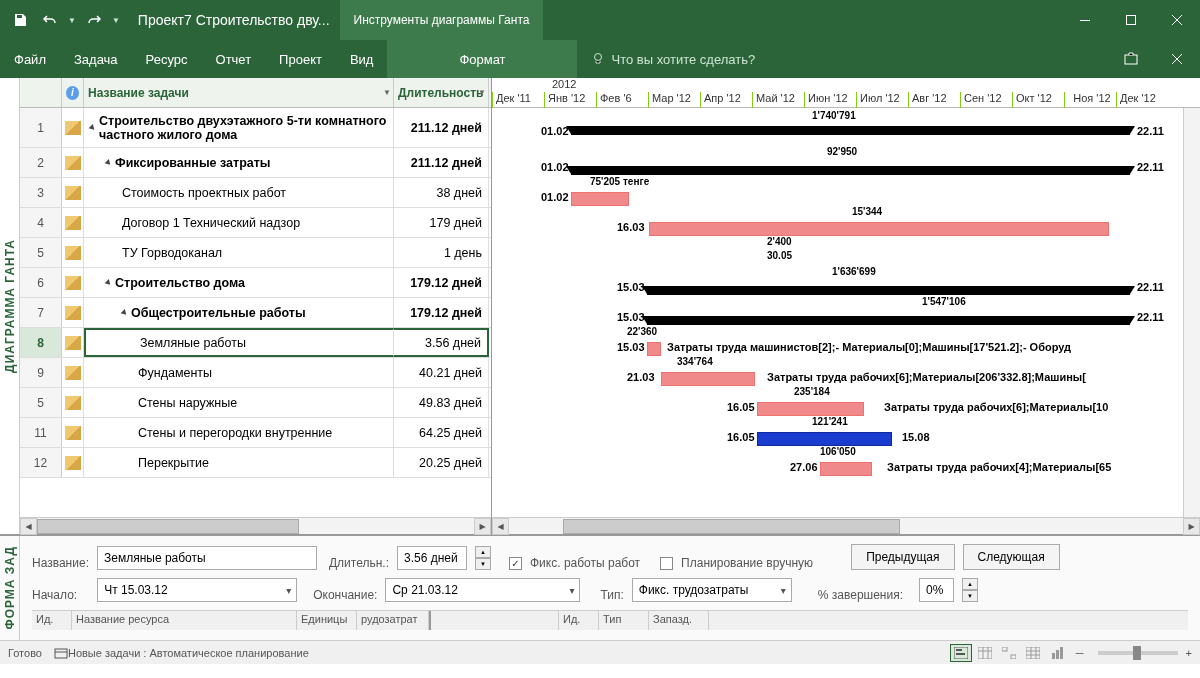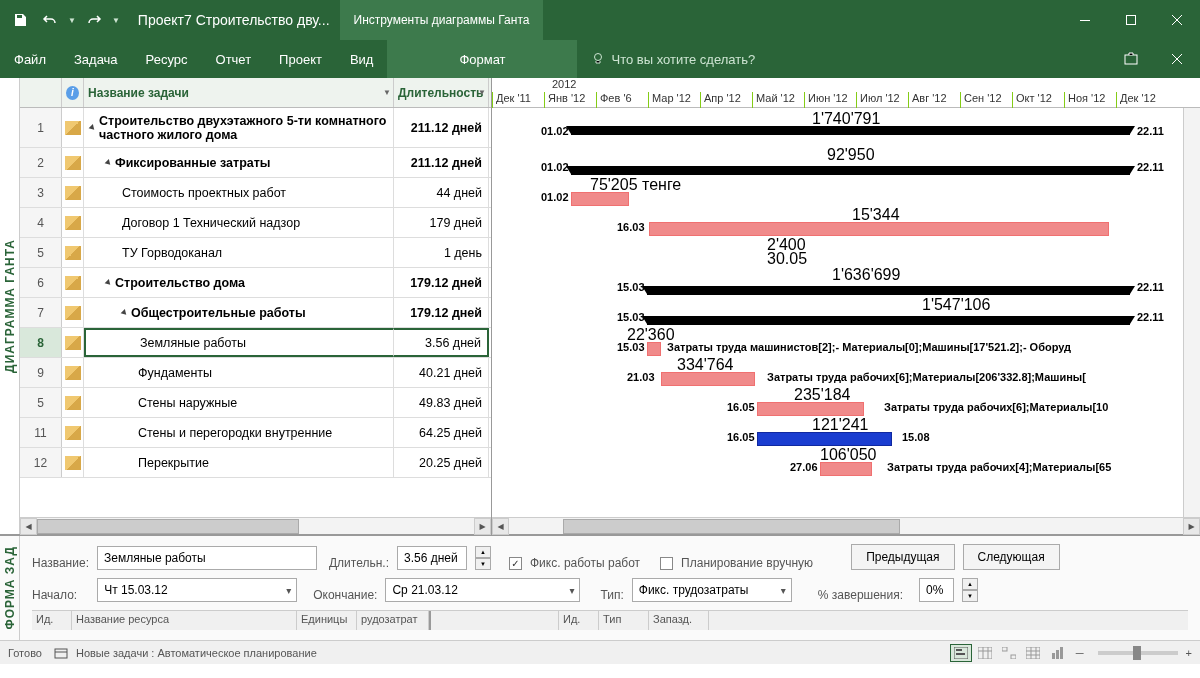--- a/index.html
+++ b/index.html
@@ -66,21 +66,21 @@
 .month-cell { border-left: 1px solid #84cc16; font-size: 11px; padding-left: 3px; color: #333; flex-shrink: 0; }
 
 .gantt-body { flex: 1; position: relative; overflow: hidden; }
 .gantt-row { position: absolute; left: 0; right: 0; height: 30px; }
 .gantt-row.tall { height: 40px; }
 .summary-bar { position: absolute; height: 9px; background: #000; top: 18px; }
 .summary-bar::before, .summary-bar::after { content: ''; position: absolute; width: 0; height: 0; border-top: 8px solid #000; border-left: 5px solid transparent; border-right: 5px solid transparent; top: 0; }
 .summary-bar::before { left: -5px; }
 .summary-bar::after { right: -5px; }
 .date-lbl { position: absolute; font-size: 11px; font-weight: bold; }
-.val-lbl { position: absolute; font-size: 16px; font-weight: normal; }
+.val-lbl { position: absolute; font-size: 10px; font-weight: bold; }
 .task-bar { position: absolute; height: 14px; top: 14px; }
 .pink { background: #f08a8a; border: 1px solid #f07070; }
 .blue { background: #1a3dd0; border: 1px solid #1028a0; }
 .res-lbl { position: absolute; font-size: 11px; font-weight: bold; white-space: nowrap; }
 
 .right-hsb { height: 17px; background: #f3f3f3; border-top: 1px solid #ccc; display: flex; align-items: center; }
 
 .vsb { position: absolute; right: 0; top: 30px; bottom: 17px; width: 17px; background: #f3f3f3; border-left: 1px solid #ccc; }
 
 
@@ -227,21 +227,21 @@
           <div class="g-dur bold">211.12 дней</div>
         </div>
         <div class="grid-row">
           <div class="g-num">3</div>
           <div class="g-ind">
             <div class="task-ico"></div>
           </div>
           <div class="g-name" style="padding-left:38px">
             <span>Стоимость проектных работ</span>
           </div>
-          <div class="g-dur">44 дней</div>
+          <div class="g-dur">38 дней</div>
         </div>
         <div class="grid-row">
           <div class="g-num">4</div>
           <div class="g-ind">
             <div class="task-ico"></div>
           </div>
           <div class="g-name" style="padding-left:38px">
             <span>Договор 1 Технический надзор</span>
           </div>
           <div class="g-dur">179 дней</div>
@@ -346,21 +346,21 @@
           <div class="month-cell" style="width: 52px;">Янв '12</div>
           <div class="month-cell" style="width: 52px;">Фев '6</div>
           <div class="month-cell" style="width: 52px;">Мар '12</div>
           <div class="month-cell" style="width: 52px;">Апр '12</div>
           <div class="month-cell" style="width: 52px;">Май '12</div>
           <div class="month-cell" style="width: 52px;">Июн '12</div>
           <div class="month-cell" style="width: 52px;">Июл '12</div>
           <div class="month-cell" style="width: 52px;">Авг '12</div>
           <div class="month-cell" style="width: 52px;">Сен '12</div>
           <div class="month-cell" style="width: 52px;">Окт '12</div>
-          <div class="month-cell" style="width: 52px;">Ноя '12</div>
+          <div class="month-cell" style="width: 52px; text-align: center;">Ноя '12</div>
           <div class="month-cell" style="width: 52px;">Дек '12</div>
         </div>
     </div>
     <div class="gantt-body" id="gantt-body">
         <div class="gantt-row tall" style="top: 0px;">
           <div class="summary-bar" style="left:79px;width:559px"></div>
           <div class="date-lbl" style="left:49px;top:17px">01.02</div>
           <div class="date-lbl" style="left:645px;top:17px">22.11</div>
           <div class="val-lbl" style="left:320px;top:2px">1'740'791</div>
         </div>
@@ -487,21 +487,21 @@
       <div class="fgh" style="width:130px;border-left:2px solid #999"></div>
       <div class="fgh" style="width:40px">Ид.</div>
       <div class="fgh" style="width:50px">Тип</div>
       <div class="fgh" style="width:60px">Запазд.</div>
     </div>
   </div>
 </div>
 
 <div class="statusbar">
   <span>Готово</span>
-  <span style="display:flex;align-items:center;gap:8px">
+  <span style="display:flex;align-items:center;gap:0">
       <svg width="14" height="12">
         <rect x="1" y="2" width="12" height="9" fill="none" stroke="#555"></rect>
         <path stroke="#555" d="M1 5h12"></path>
       </svg>
       <span>Новые задачи : Автоматическое планирование</span>
     </span>
   <div class="status-right">
     <div class="view-btn active">
         <svg width="14" height="12">
           <rect width="14" height="12" fill="none" stroke="#555"></rect>

